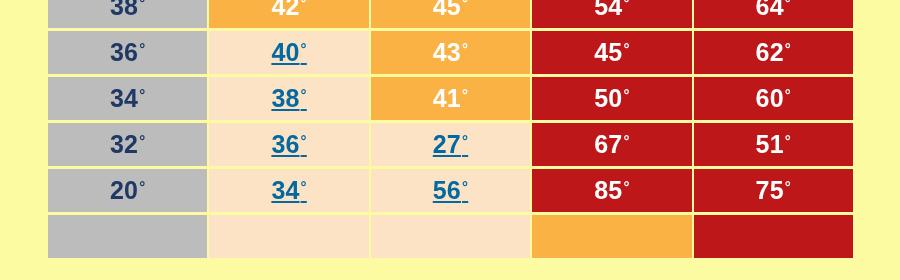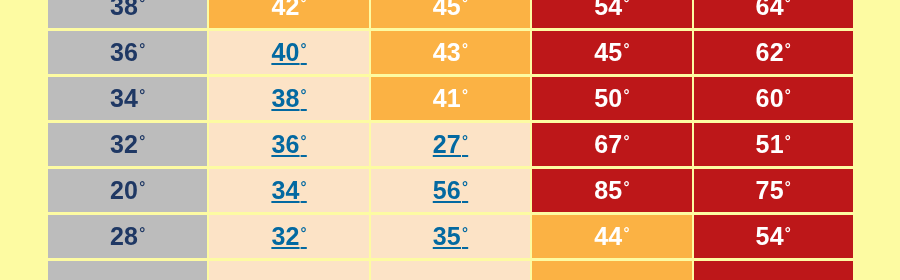--- a/index.html
+++ b/index.html
@@ -101,27 +101,20 @@
           <td class="c-red"><span>51</span><span class="deg">°</span></td>
         </tr>
         <tr>
           <td class="c-gray"><span>20</span><span class="deg">°</span></td>
           <td class="c-cream"><span>34</span><span class="deg">°</span></td>
           <td class="c-cream"><span>56</span><span class="deg">°</span></td>
           <td class="c-red"><span>85</span><span class="deg">°</span></td>
           <td class="c-red"><span>75</span><span class="deg">°</span></td>
         </tr>
         <tr>
-          <td class="c-gray"><span>28</span><span class="deg">°</span></td>
-          <td class="c-cream"><span>32</span><span class="deg">°</span></td>
-          <td class="c-cream"><span>35</span><span class="deg">°</span></td>
-          <td class="c-orange"><span>44</span><span class="deg">°</span></td>
-          <td class="c-red"><span>54</span><span class="deg">°</span></td>
-        </tr>
-        <tr>
           <td class="c-gray"></td>
           <td class="c-cream"></td>
           <td class="c-cream"></td>
           <td class="c-orange"></td>
           <td class="c-red"></td>
         </tr>
       </tbody>
   </table>
 
   <div class="margin-strip" id="right-margin"></div>

